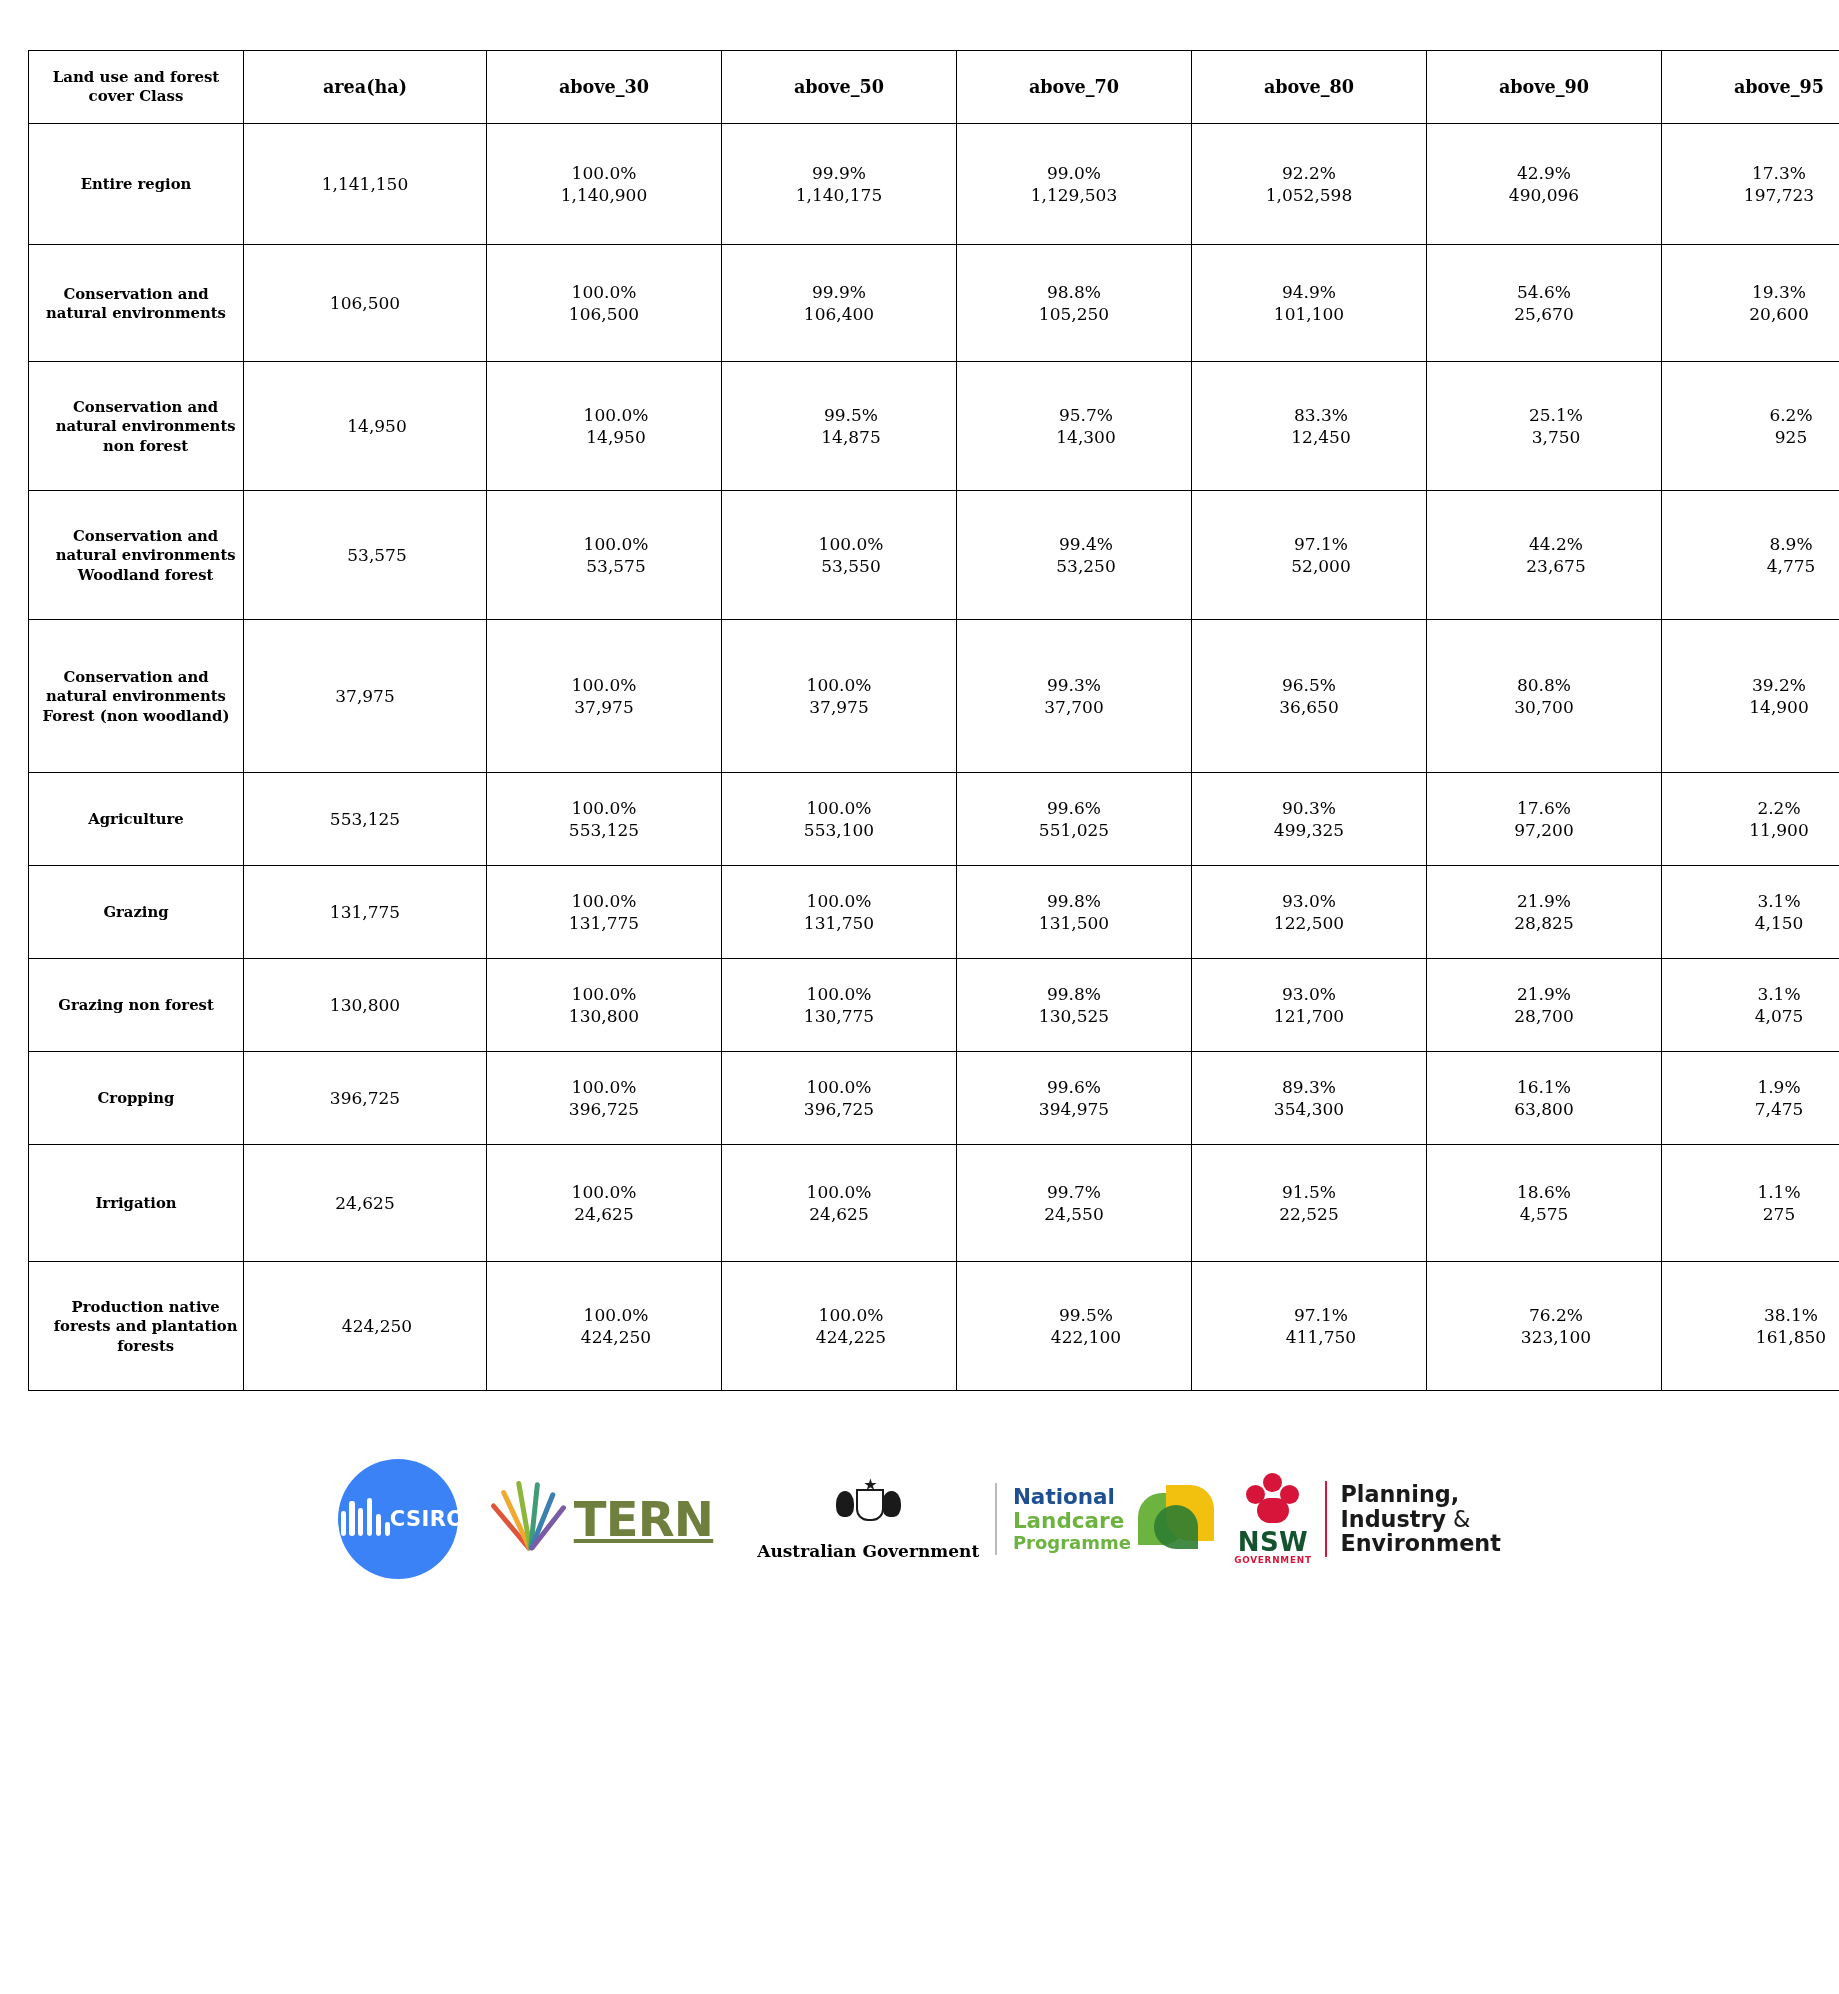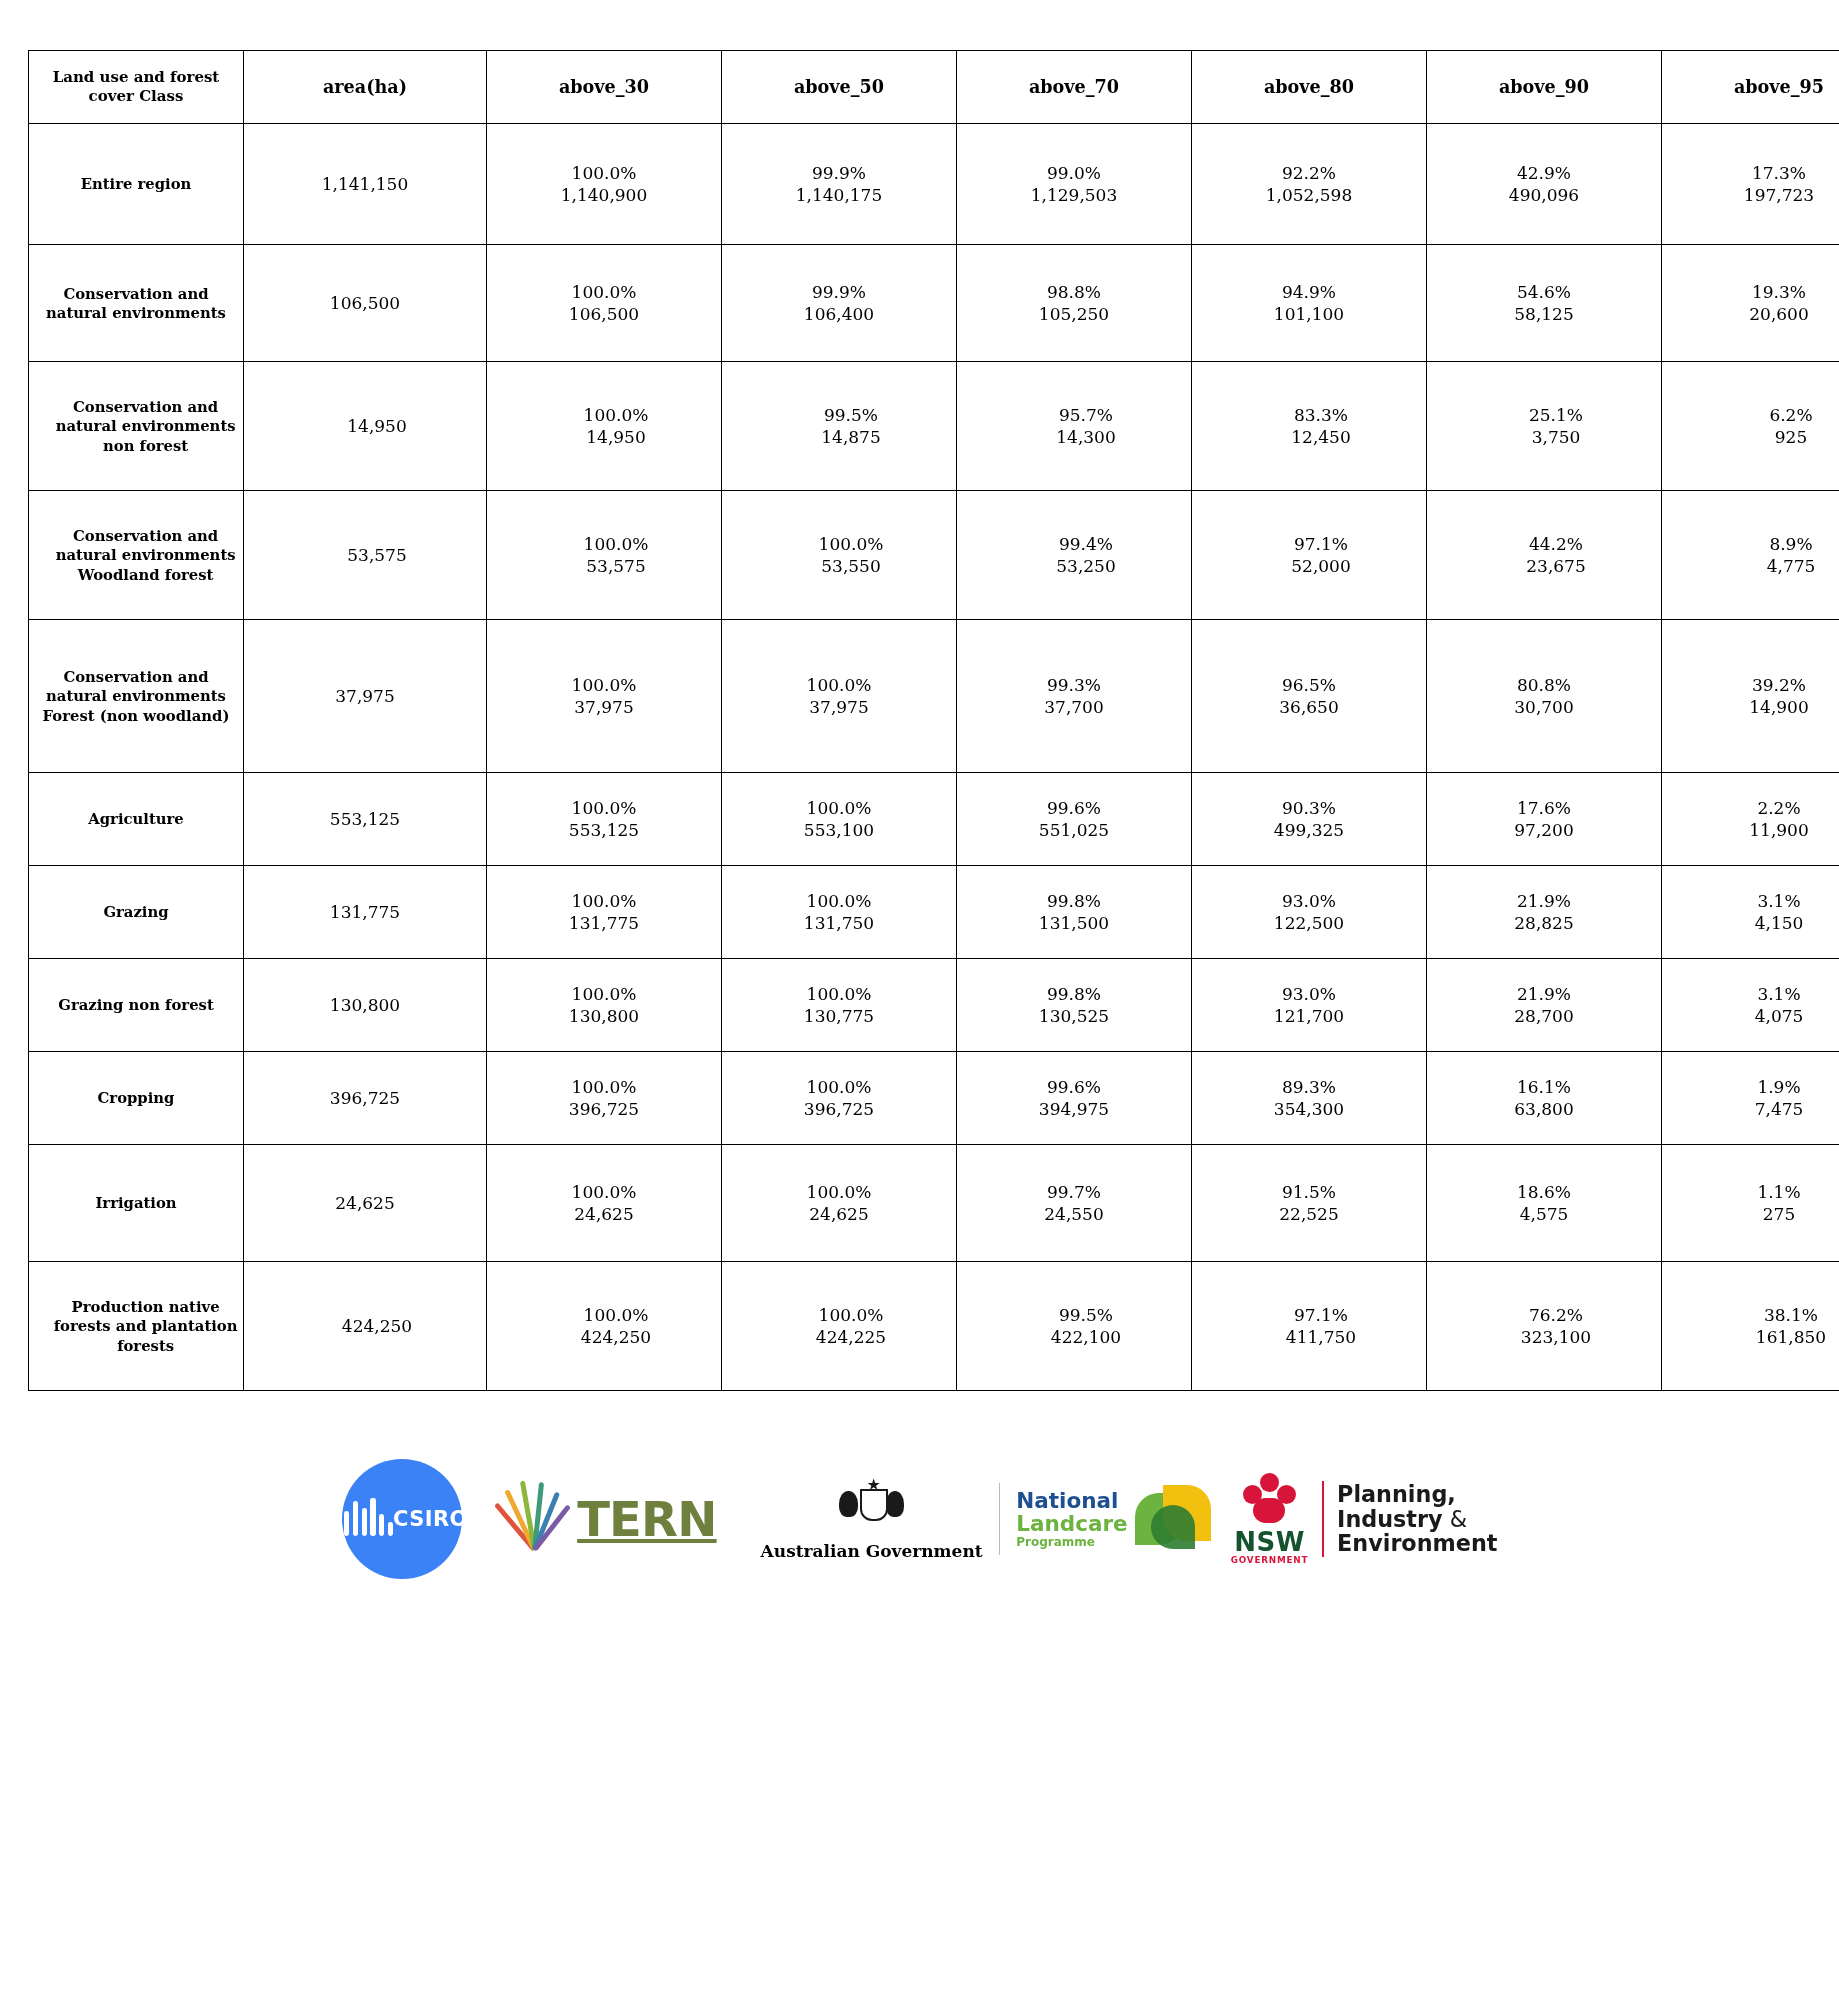--- a/index.html
+++ b/index.html
@@ -208,21 +208,21 @@
     display: flex;
     align-items: center;
   }
   .nlp-text {
     font-family: "DejaVu Sans", sans-serif;
     line-height: 1.1;
     margin-right: 7.2px;
   }
   .nlp-text .l1 { font-weight: bold; font-size: 21.5px; color: #1d4f91; display:block;}
   .nlp-text .l2 { font-weight: bold; font-size: 21.5px; color: #6cb33f; display:block;}
-  .nlp-text .l3 { font-weight: bold; font-size: 12px; color: #6cb33f; display:block;}
+  .nlp-text .l3 { font-weight: bold; font-size: 18px; color: #6cb33f; display:block;}
   .nlp-mark {
     width: 80px; height: 76px;
     position: relative;
   }
   .nlp-mark .leaf-green {
     position: absolute; left: 0; top: 12px;
     width: 48px; height: 52px;
     background: #6cb33f;
     border-radius: 24px 0 24px 0;
   }
@@ -361,21 +361,21 @@
           <td class="val">
             <span class="pct">98.8%</span>
             <span class="ha">105,250</span>
           </td>
           <td class="val">
             <span class="pct">94.9%</span>
             <span class="ha">101,100</span>
           </td>
           <td class="val">
             <span class="pct">54.6%</span>
-            <span class="ha">58,125</span>
+            <span class="ha">25,670</span>
           </td>
           <td class="val">
             <span class="pct">19.3%</span>
             <span class="ha">20,600</span>
           </td>
         </tr>
 
         <tr class="r-tall">
           <td class="rowlabel">Conservation and natural environments non forest</td>
           <td class="area">14,950</td>

